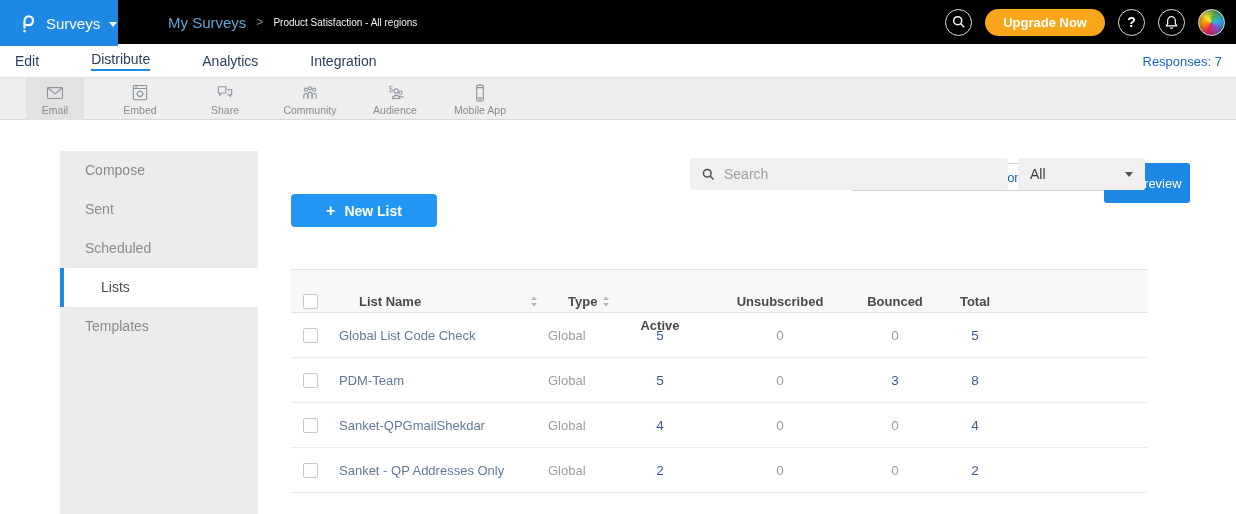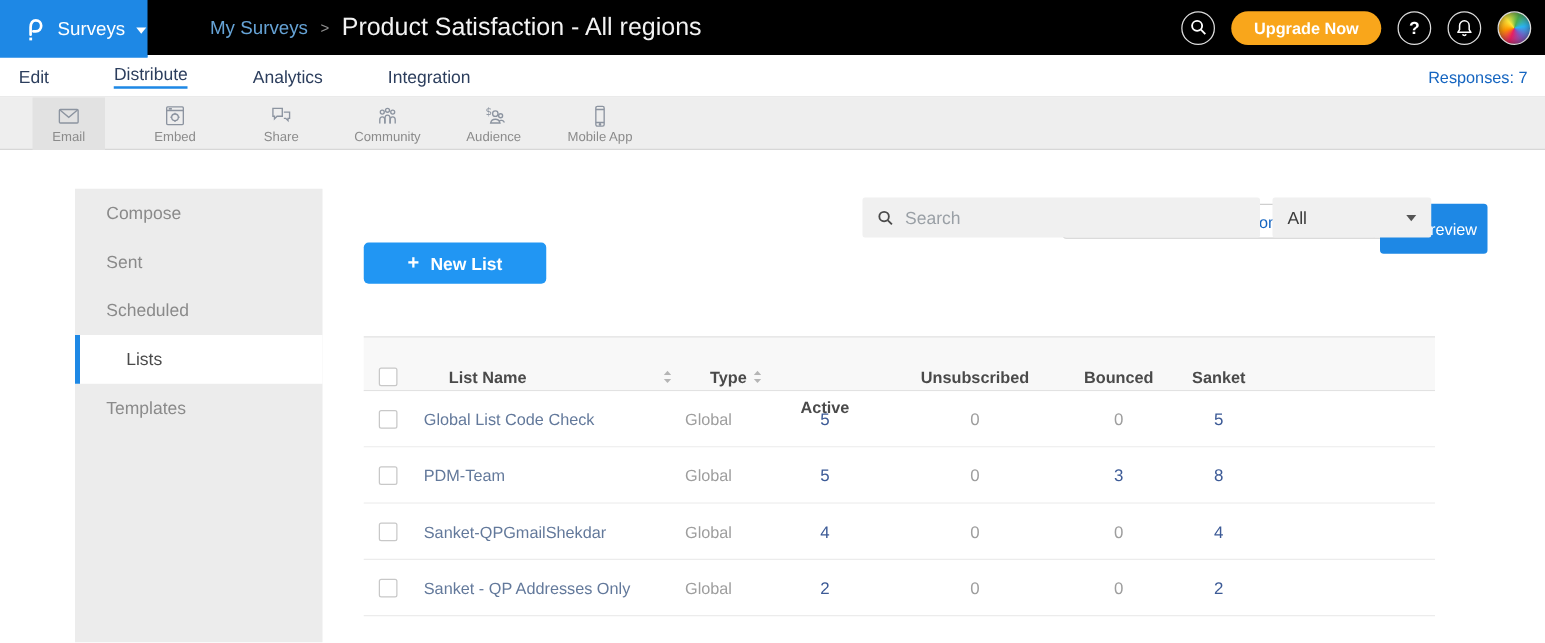--- a/index.html
+++ b/index.html
@@ -10,21 +10,21 @@
   
   .header { position:absolute; left:0; top:0; width:1236px; height:56px; background:#000000; }
   .logo-box { position:absolute; left:0; top:0; width:118px; height:46px; background:#1e88e5;
               display:flex; align-items:center; padding-left:18px; gap:9px; z-index:3; cursor:pointer; }
   .logo-box .caret { width:0; height:0; border-left:4.5px solid transparent; border-right:4.5px solid transparent;
                      border-top:5px solid #fff; margin-top:2px; }
   .logo-box .menu-label { color:#fff; font-size:15px; }
   .breadcrumb-wrap { position:absolute; left:168px; top:0; height:44px; display:flex; align-items:center; gap:10px; }
   .crumb-root { color:#66a3d6; font-size:15px; cursor:pointer; }
   .crumb-sep { color:#8f8f8f; font-size:12px; }
-  .crumb-title { color:#f2f2f2; font-size:20px; }
+  .crumb-title { color:#f2f2f2; font-size:10px; }
   .hdr-right { position:absolute; right:11px; top:0; height:44px; display:flex; align-items:center; gap:13px; }
   .circle-btn { width:27px; height:27px; border-radius:50%; border:1.5px solid #dcdcdc;
                 display:flex; align-items:center; justify-content:center; cursor:pointer; flex:0 0 auto; }
   .circle-btn .q { color:#fff; font-size:14px; font-weight:bold; }
   .upgrade-btn { height:27px; padding:0 18px; border-radius:14px; background:#f9a61b; border:none;
                  color:#fff; font-size:13px; font-weight:bold; display:flex; align-items:center; cursor:pointer;
                  font-family:"Liberation Sans", sans-serif; }
   .avatar { width:27px; height:27px; border-radius:50%; border:1.5px solid #dcdcdc; cursor:pointer;
             background: conic-gradient(from 200deg, #e91e63, #ff9800, #ffe93b, #4caf50, #29b6f6, #7e57c2, #e91e63);
             box-shadow: inset 0 0 6px rgba(40,40,40,.65); }
@@ -261,21 +261,21 @@
       <div class="cell hcell-sortable">
         <span>Type</span>
         <svg class="sort-ic" width="8" height="13" viewBox="0 0 9 14">
           <path d="M4.5 1.5 L7.8 5.2 H1.2 Z" fill="#b5b5b5"></path>
             <path d="M4.5 12.5 L1.2 8.8 H7.8 Z" fill="#b5b5b5"></path>
         </svg>
       </div>
       <div class="cell cell-num-h" style="text-align:center;margin-top:48px;">Active</div>
       <div class="cell cell-num-h" style="text-align:center;">Unsubscribed</div>
       <div class="cell cell-num-h" style="text-align:center;">Bounced</div>
-      <div class="cell cell-num-h" style="text-align:center;">Sanket</div>
+      <div class="cell cell-num-h" style="text-align:center;">Total</div>
       <div></div>
     </div>
 
     <div class="trow">
       <div class="cell cell-check">
           <span class="checkbox"></span>
         </div>
       <div class="cell cell-name">Global List Code Check</div>
       <div class="cell cell-type">Global</div>
       <div class="cell cell-num">5</div>

